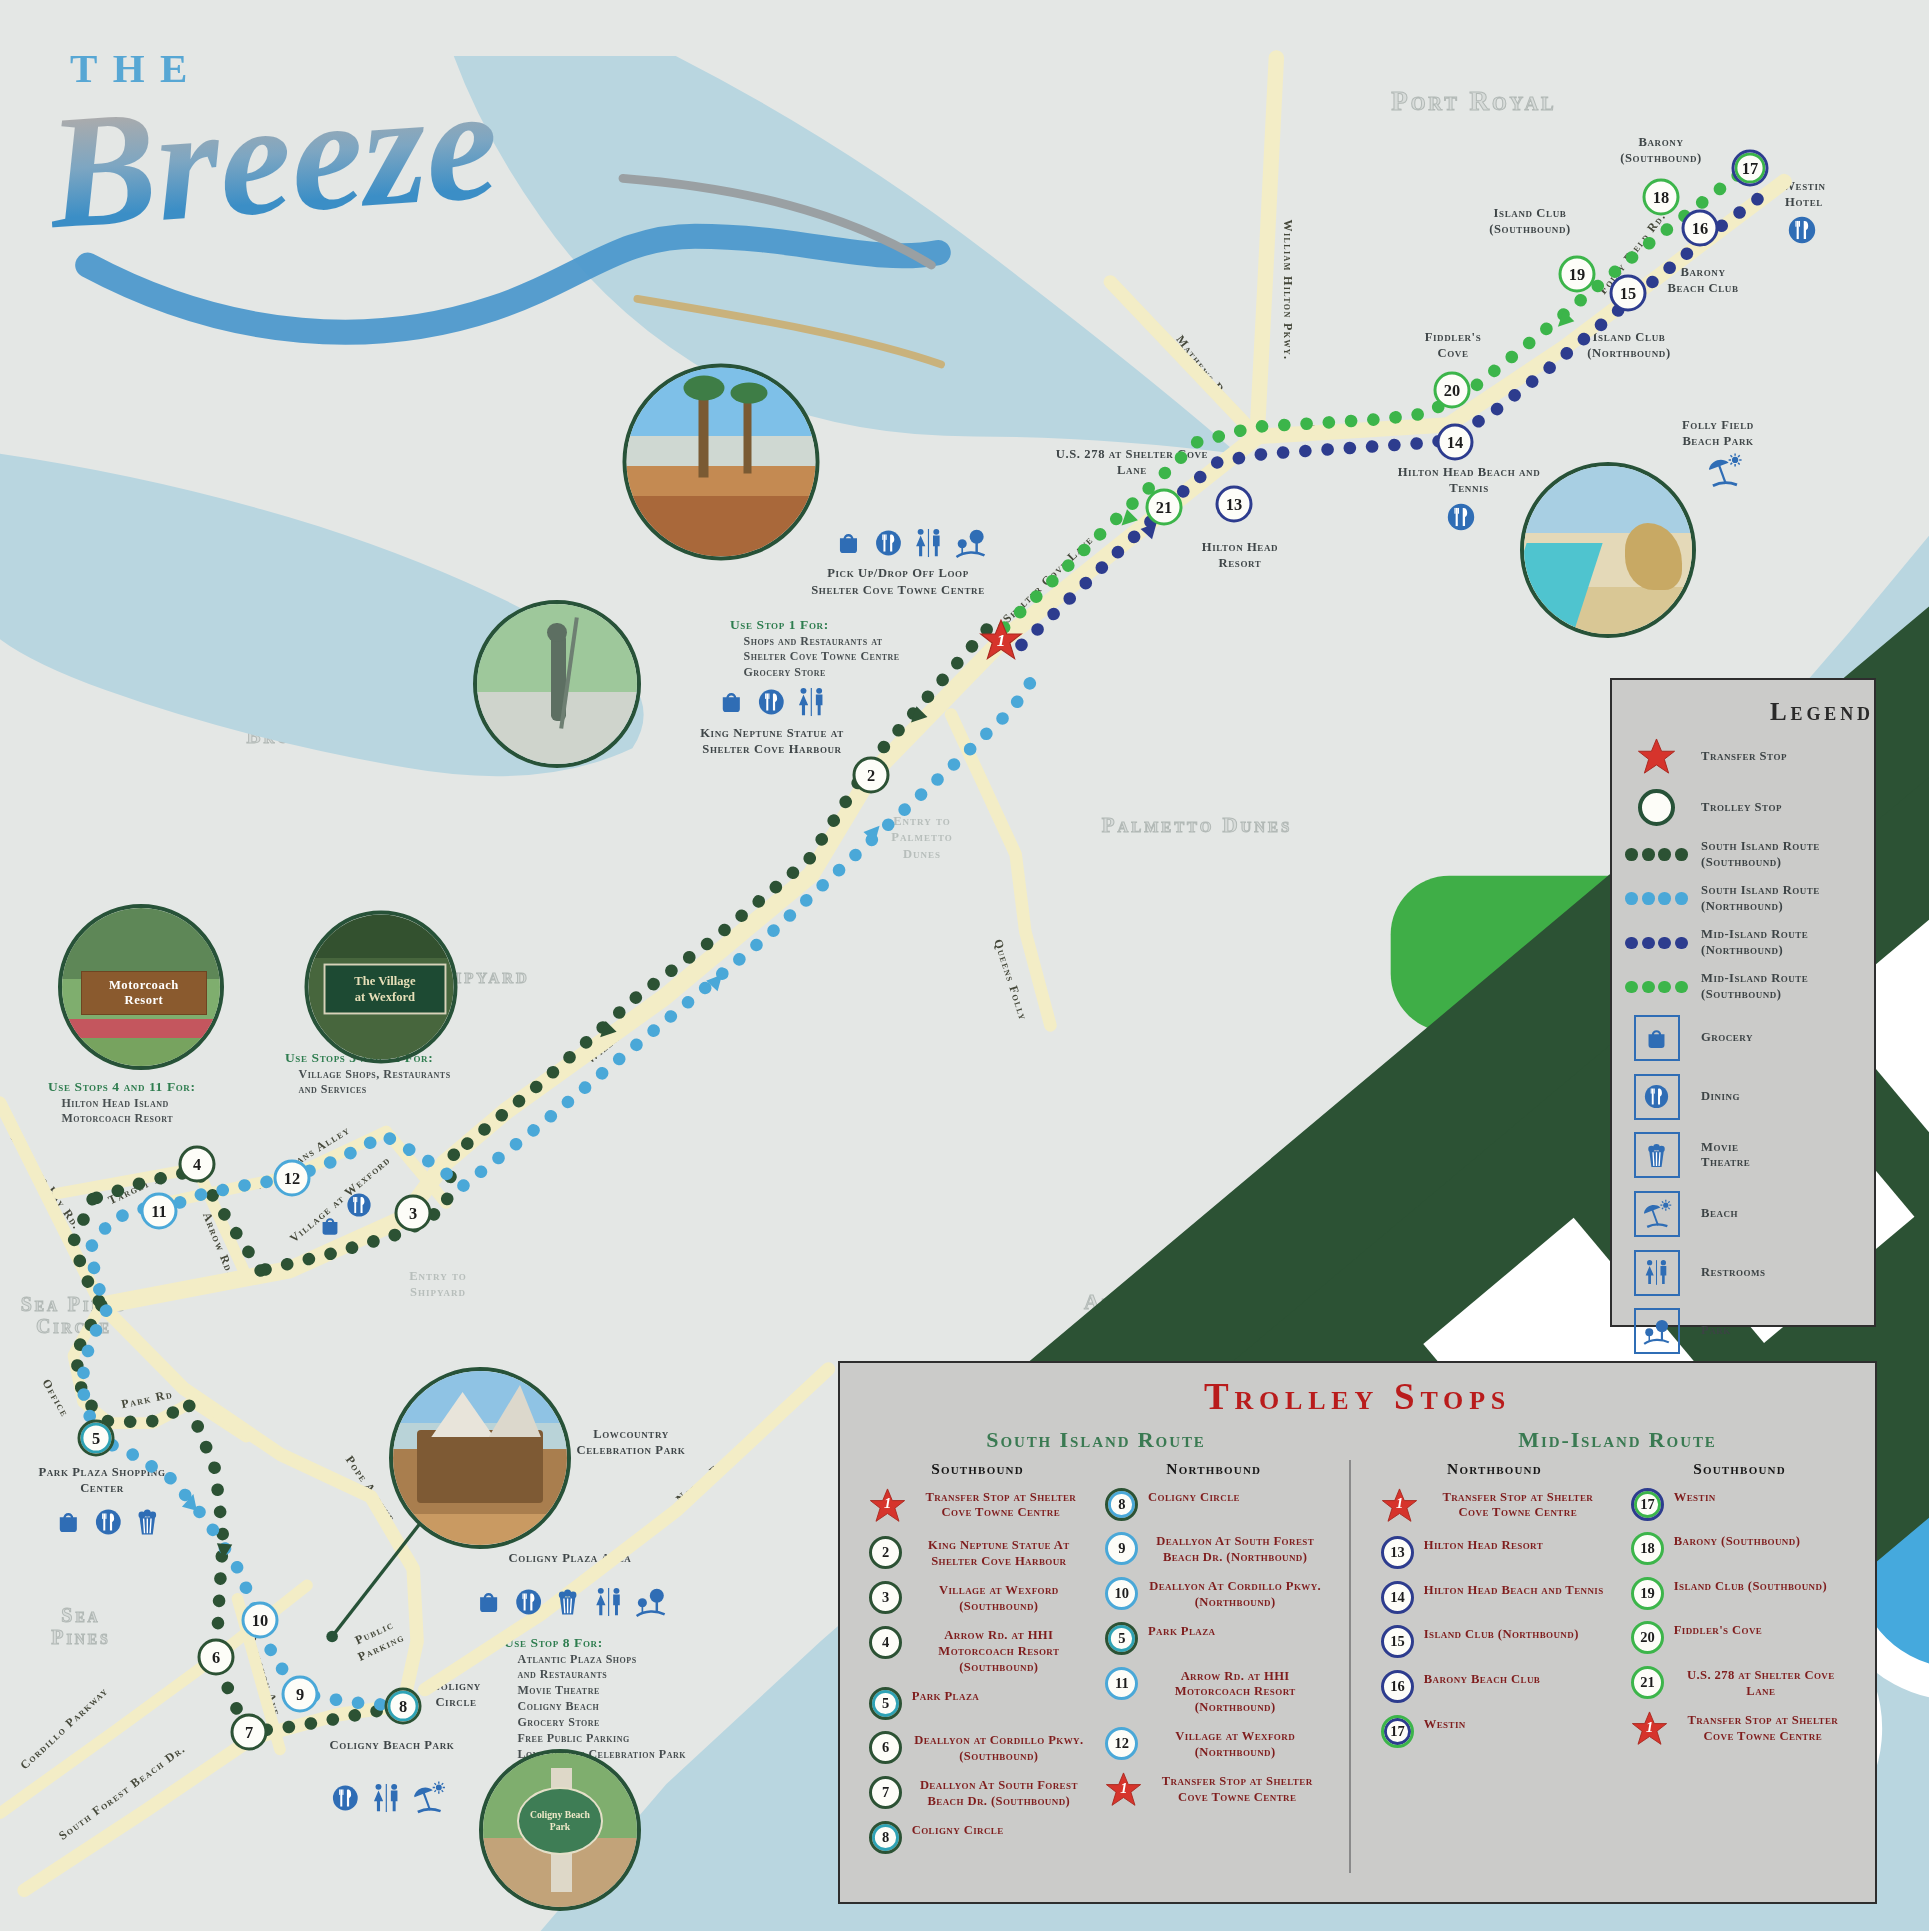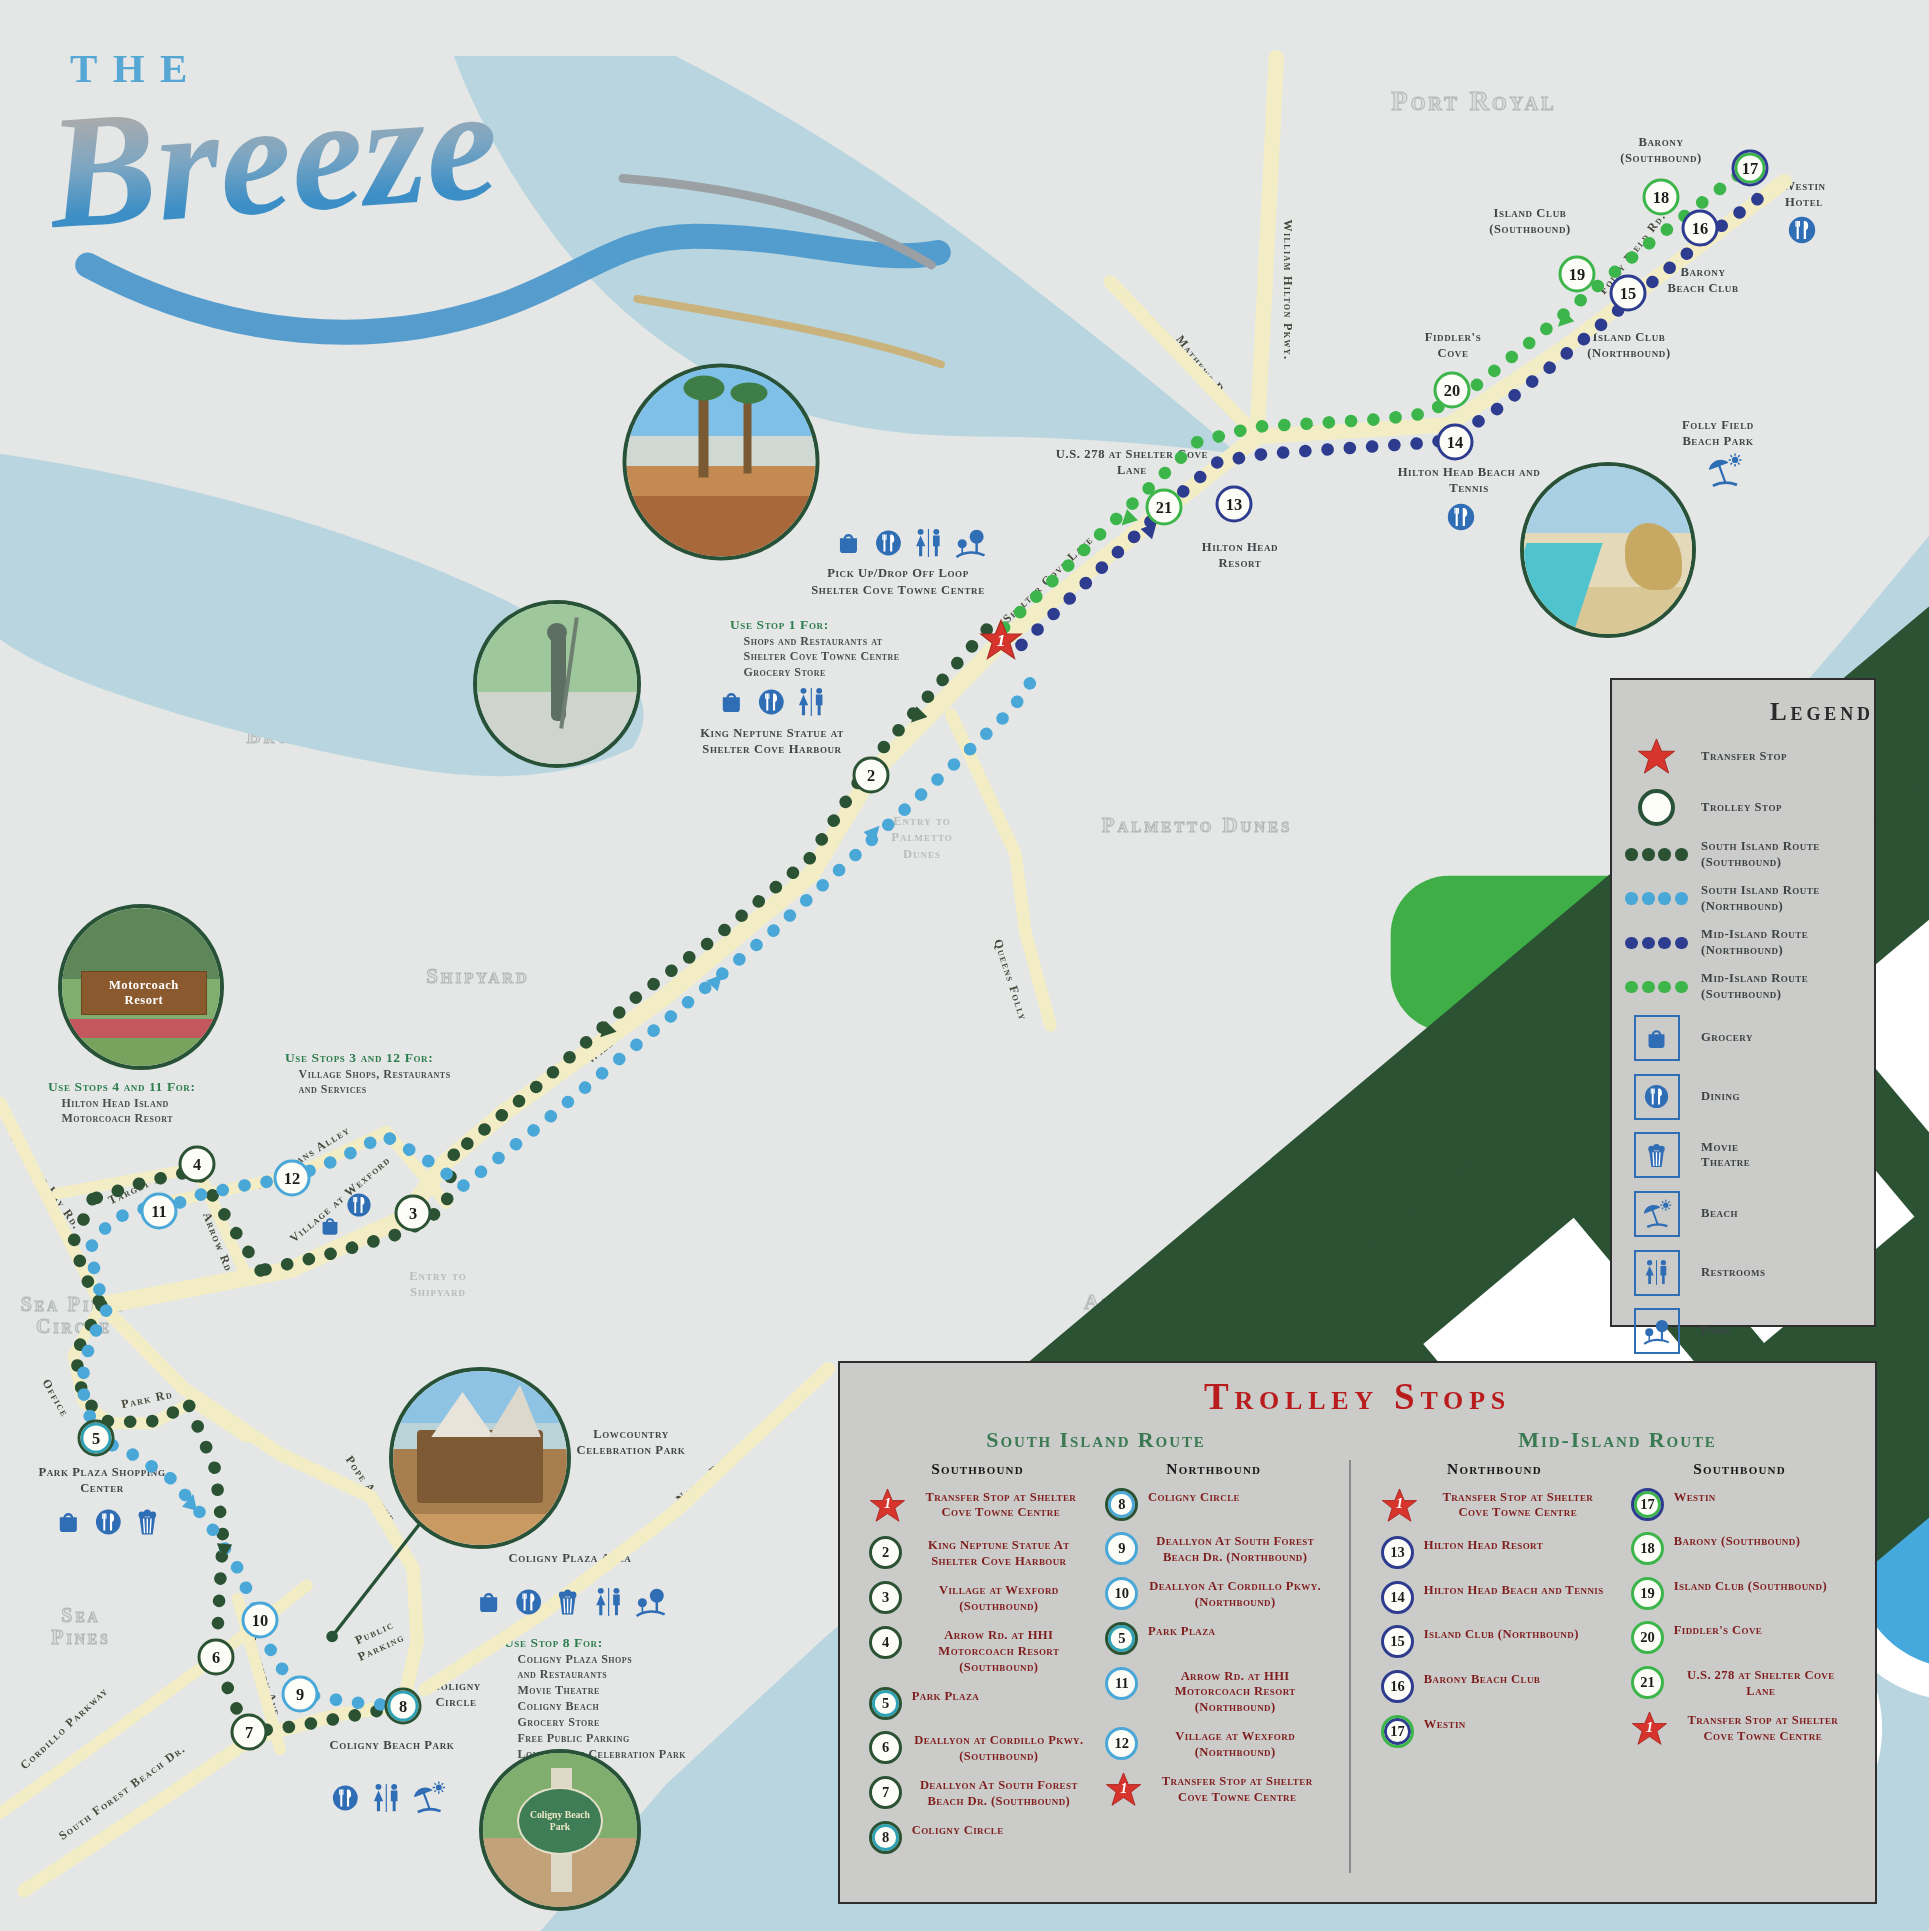--- a/index.html
+++ b/index.html
@@ -311,21 +311,21 @@
     <div class="b">Village Shops, Restaurants</div>
     <div class="b">and Services</div>
   </div>
   <div class="callout" style="left:48px;top:1078px;width:212px">
     <div class="h">Use Stops 4 and 11 For:</div>
     <div class="b">Hilton Head Island</div>
     <div class="b">Motorcoach Resort</div>
   </div>
   <div class="callout" style="left:504px;top:1634px;width:251px">
     <div class="h">Use Stop 8 For:</div>
-    <div class="b">Coligny Plaza Shops</div>
+    <div class="b">Atlantic Plaza Shops</div>
     <div class="b">and Restaurants</div>
     <div class="b">Movie Theatre</div>
     <div class="b">Coligny Beach</div>
     <div class="b">Grocery Store</div>
     <div class="b">Free Public Parking</div>
     <div class="b">Lowcountry Celebration Park</div>
   </div>
 
   <div class="irow" style="left:910px;top:543px">
     <svg class="ico" width="31" height="31" viewBox="0 0 32 32">
@@ -423,20 +423,28 @@
     </div>
   </div>
   <div class="photo" style="left:141px;top:987px;width:158px;height:158px">
     <div style="width:100%;height:100%;background:linear-gradient(180deg,#5e8757 0 45%,#7fae6e 45% 70%,#c4565e 70% 82%,#77a35f 82% 100%)">
       <div class="signtxt" style="position:absolute;left:12%;top:40%;width:76%;background:#8a5a2e;border:1.9px solid #6e4522;padding:5.8px 1.9px;color:#fff;font:700 12.6px/1.2 'Liberation Serif',serif;letter-spacing:0.5px">
         <div>Motorcoach</div>
         <div>Resort</div>
       </div>
     </div>
   </div>
+  <div class="photo" style="left:381px;top:987px;width:145px;height:145px">
+    <div style="width:100%;height:100%;background:linear-gradient(180deg,#33512f 0 30%,#47663d 30% 100%)">
+      <div class="signtxt" style="position:absolute;left:10%;top:34%;width:80%;background:#1d4a33;border:2.9px solid #d8d2b8;padding:7.7px 1.9px;color:#e7dfb8;font:600 12.6px/1.25 'Liberation Serif',serif">
+        <div>The Village</div>
+        <div>at Wexford</div>
+      </div>
+    </div>
+  </div>
   <div class="photo" style="left:1608px;top:550px;width:168px;height:168px">
     <div style="width:100%;height:100%;background:linear-gradient(180deg,#a8cfe3 0 40%,#e4d9b8 40% 72%,#d9c795 72% 100%)">
       <div style="position:absolute;left:0;top:46%;width:45%;height:54%;background:#4fc4cf;transform:skewX(-18deg) translateX(-16%)"></div>
       <div style="position:absolute;right:6%;top:34%;width:34%;height:40%;background:#c8a964;border-radius:40% 60% 30% 50%"></div>
     </div>
   </div>
   <div class="photo" style="left:480px;top:1458px;width:174px;height:174px">
     <div style="width:100%;height:100%;background:linear-gradient(180deg,#8fc3e4 0 30%,#b9d3d8 30% 45%,#a97e4e 45% 82%,#c99a62 82% 100%)">
       <div style="position:absolute;left:14%;top:34%;width:72%;height:42%;background:#7e5a34;border-radius:3.9px"></div>
       <div style="position:absolute;left:22%;top:12%;width:36%;height:26%;background:#e8e4da;clip-path:polygon(0 100%,50% 0,100% 100%)"></div>

